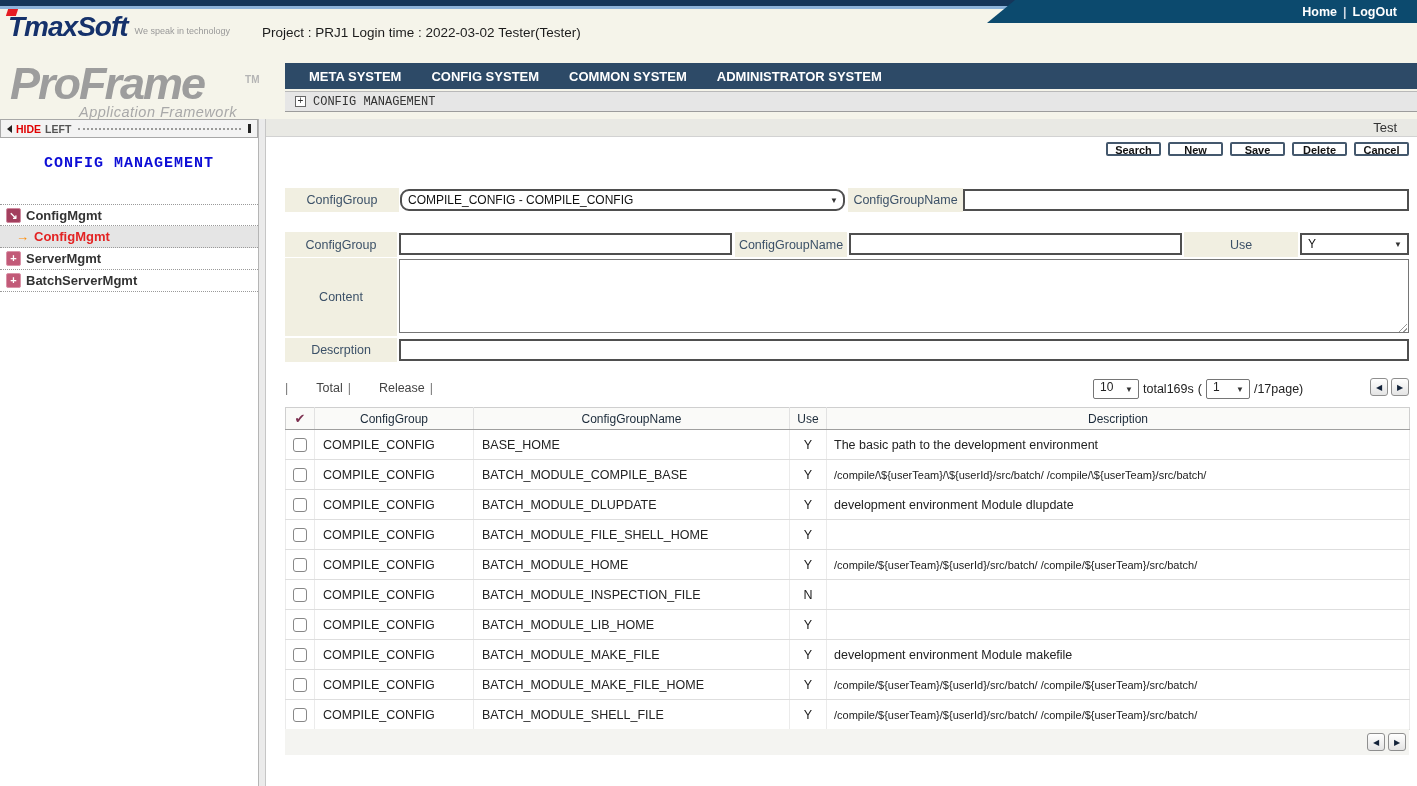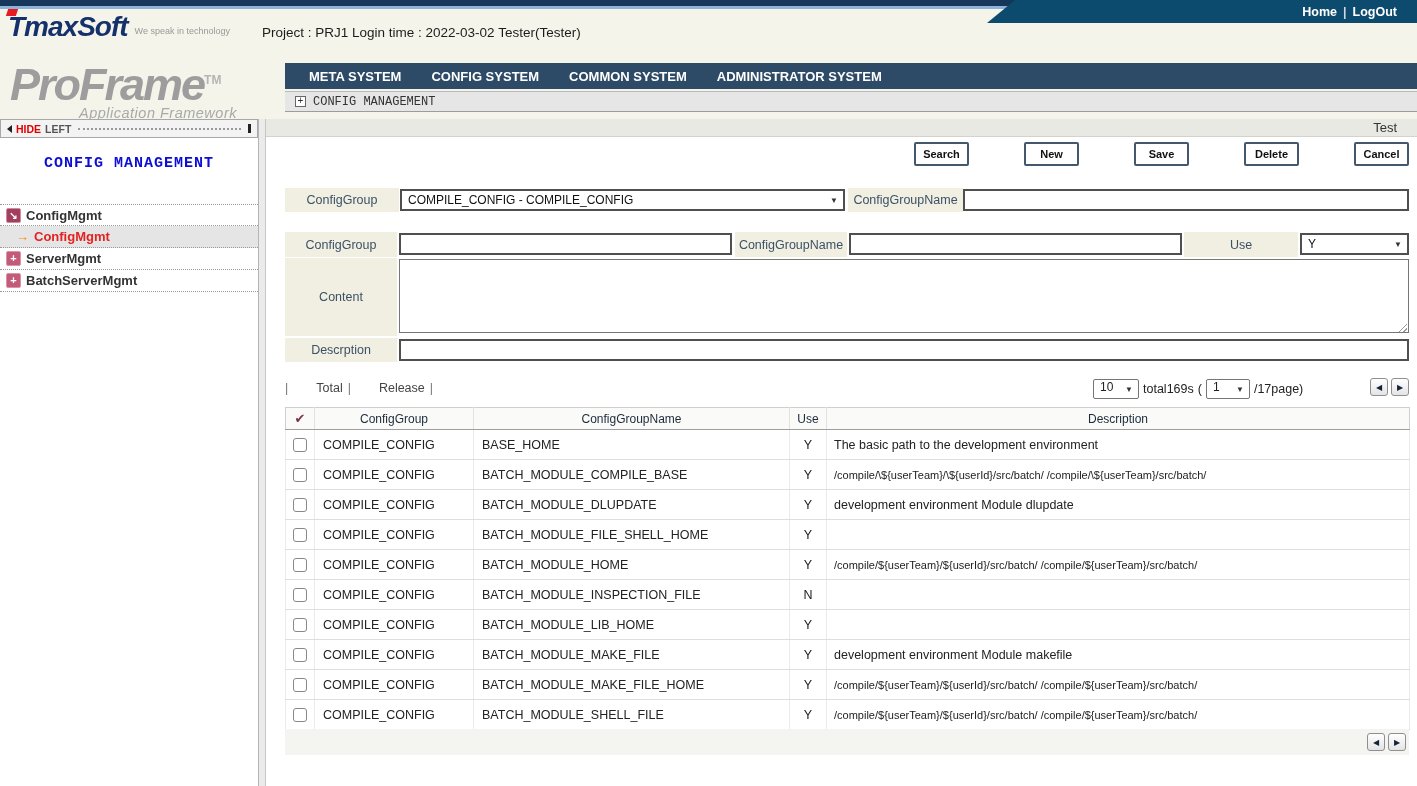--- a/index.html
+++ b/index.html
@@ -18,21 +18,21 @@
   .home-tab .hlink { cursor:pointer; }
 
   
   .tmax { position:absolute; left:8px; top:13px; display:flex; align-items:flex-end; }
   .tmax-word { position:relative; font-size:28px; font-weight:bold; font-style:italic; color:#15316b; letter-spacing:-1px; line-height:28px; }
   .tmax-accent { position:absolute; left:-1px; top:-4px; width:10px; height:7px; background:#e51c23; transform:skewX(-18deg); }
   .tmax-tag { font-size:9px; color:#999; margin-left:7px; margin-bottom:5px; white-space:nowrap; }
   .project { position:absolute; left:262px; top:25px; font-size:13.5px; color:#1c1c1c; }
   .proframe { position:absolute; left:10px; top:58px; width:245px; }
   .pf-word { font-size:45px; font-weight:bold; font-style:italic; color:#9d9d9d; line-height:44px; letter-spacing:-2px; }
-  .pf-tm { font-size:12px; vertical-align:super; font-style:normal; color:#b5b5b5; letter-spacing:0; }
+  .pf-tm { font-size:10px; vertical-align:super; font-style:normal; color:#b5b5b5; letter-spacing:0;padding-left:41px; }
   .pf-sub { font-size:14.5px; color:#a9a9a9; font-style:italic; text-align:right; padding-right:18px; margin-top:-2px; letter-spacing:0.5px; }
 
   
   .menu-bar { position:absolute; left:285px; top:63px; width:1132px; height:26px; background:#2d4a67;
     display:flex; align-items:center; gap:30px; padding-left:24px; }
   .menu-item { color:#fff; font-weight:bold; font-size:13px; white-space:nowrap; cursor:pointer; }
   .breadcrumb { position:absolute; left:285px; top:91px; width:1132px; height:21px; background:#e6e6e6;
     border-top:1px solid #b9b9b9; border-bottom:1px solid #9c9c9c; display:flex; align-items:center;
     padding-left:10px; gap:7px; font-family:"Liberation Mono", monospace; font-size:12px; color:#333; }
   .bc-icon { width:11px; height:11px; border:1px solid #666; background:#fff; font-size:10px; line-height:8px;
@@ -61,31 +61,31 @@
   .ticon { width:15px; height:15px; border-radius:2px; color:#fff; font-size:11px; line-height:13px; text-align:center; font-weight:bold; flex:0 0 auto; }
   .ticon.open { background:#a33f5e; border:1px solid #cf8ba0; font-size:10px; }
   .ticon.plus { background:#c25a78; border:1px solid #da93a8; }
   .divider { position:absolute; left:258px; top:119px; width:8px; bottom:0; background:#ebebeb;
     border-left:1px solid #b5b5b5; border-right:1px solid #c6c6c6; cursor:col-resize; }
 
   
   .test-bar { position:absolute; left:266px; top:119px; right:0; height:18px; background:#e9e9e4; border-bottom:1px solid #d2d2d2; }
   .test-label { position:absolute; right:20px; top:1px; font-size:13px; color:#333; cursor:pointer; }
   .toolbar { position:absolute; top:142px; right:8px; display:flex; gap:7px; }
-  .tbtn { height:24px; min-width:55px; padding:0 6px; background:#fff; border:2px solid #44586d; border-radius:2px;
-    font-family:inherit; font-size:11px; font-weight:bold; color:#111; cursor:pointer;margin-left:48px; }
+  .tbtn { height:14px; min-width:55px; padding:0 6px; background:#fff; border:2px solid #44586d; border-radius:2px;
+    font-family:inherit; font-size:11px; font-weight:bold; color:#111; cursor:pointer; }
 
   
   .lbl { position:absolute; background:#f1efe1; color:#3c5168; font-size:12.5px; display:flex; align-items:center; justify-content:center; }
   .finput { position:absolute; border:2px solid #4f4f4f; font-family:inherit; font-size:12px; padding:0 5px; background:#fff; }
   .fselect { position:absolute; background:#fff; border:2px solid #4f4f4f; font-size:12px; color:#111;
     display:flex; align-items:center; padding:0 20px 0 6px; cursor:pointer; }
   .caret { position:absolute; right:5px; top:50%; transform:translateY(-50%); font-size:8px; color:#333; pointer-events:none; }
   #lbl-cg1   { left:285px; top:188px; width:114px; height:24px; }
-  #sel-cg    { left:400px; top:189px; width:445px; height:22px; }
+  #sel-cg    { left:400px; top:189px; width:445px; height:22px;border-radius:9px; }
   #lbl-cgn1  { left:848px; top:188px; width:115px; height:24px; }
   #inp-cgn1  { left:963px; top:189px; width:446px; height:22px; }
   #lbl-cg2   { left:285px; top:232px; width:112px; height:25px; }
   #inp-cg2   { left:399px; top:233px; width:333px; height:22px; }
   #lbl-cgn2  { left:735px; top:232px; width:112px; height:25px; }
   #inp-cgn2  { left:849px; top:233px; width:333px; height:22px; }
   #lbl-use   { left:1184px; top:232px; width:114px; height:25px; }
   #sel-use   { left:1300px; top:233px; width:109px; height:22px; }
   #lbl-content { left:285px; top:258px; width:112px; height:78px; }
   #txt-content { position:absolute; left:399px; top:259px; width:1010px; height:74px; border:1px solid #767676;

